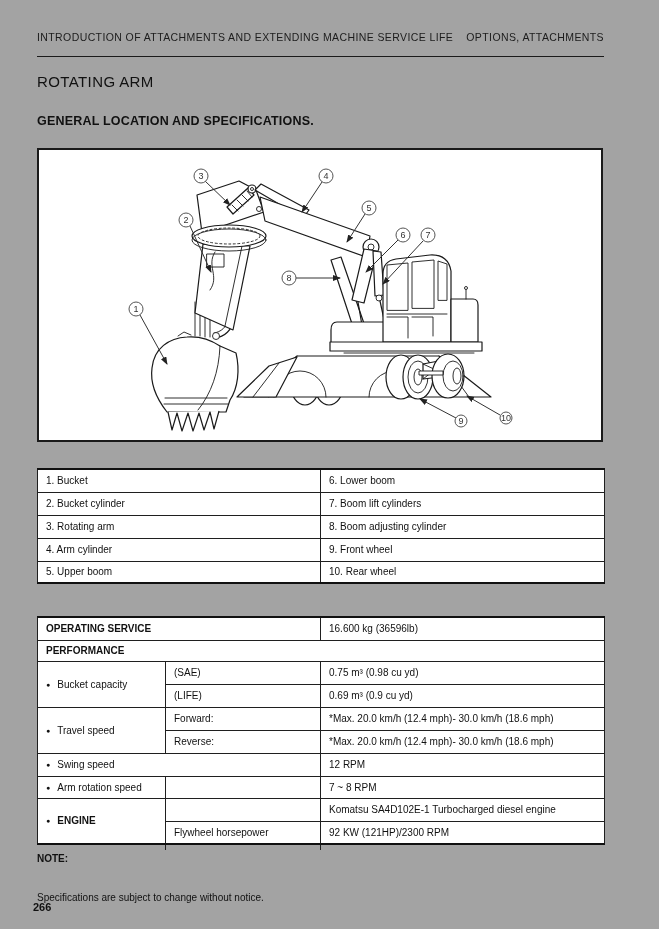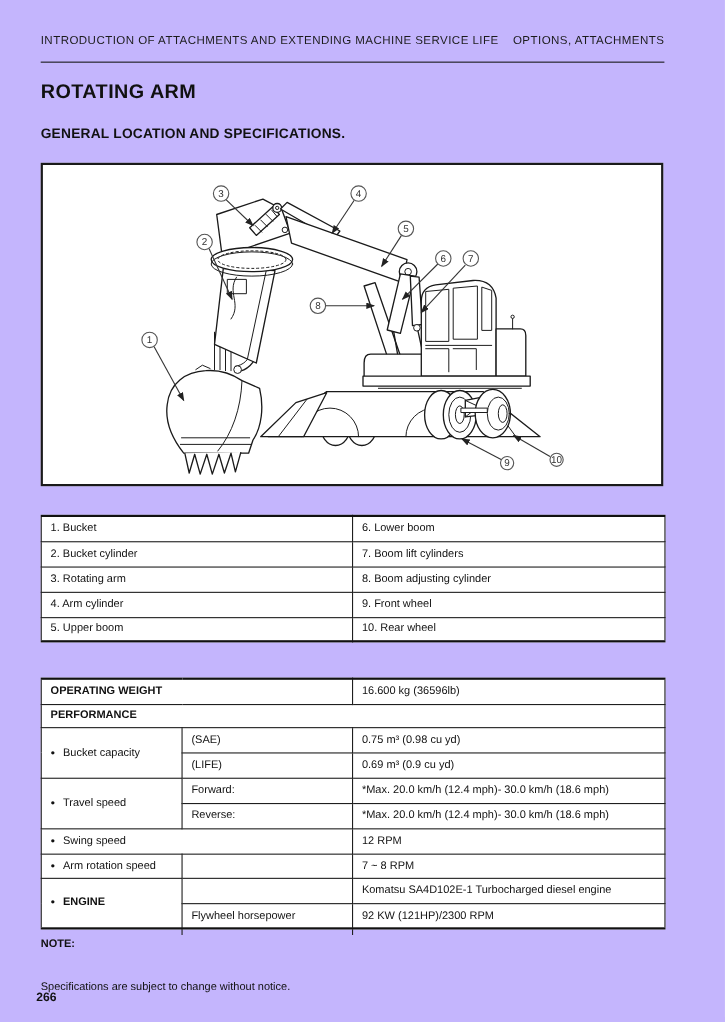--- a/index.html
+++ b/index.html
@@ -1,25 +1,25 @@
 <!DOCTYPE html>
 <html><head>
 <meta charset="utf-8">
 <style>
   html,body{margin:0;padding:0;background:#e8e8e8;}
   .page{
-    position:relative;width:659px;height:929px;background:#c4b5fd;
+    position:relative;width:659px;height:929px;background:#a3a3a3;
     font-family:"Liberation Sans","DejaVu Sans",sans-serif;color:#111;
     overflow:hidden;margin:0 auto;
   }
   
   .hdr{position:absolute;left:37px;top:31px;width:567px;display:flex;
        justify-content:space-between;font-size:10.5px;letter-spacing:.4px;color:#1c1c1c;}
   .hdr-rule{position:absolute;left:37px;top:56px;width:567px;height:1px;background:#1a1a1a;}
-  .title{position:absolute;left:37px;top:73px;font-size:18px;font-weight:bold;letter-spacing:.4px;color:#111;}
+  .title{position:absolute;left:37px;top:73px;font-size:15px;font-weight:normal;letter-spacing:.4px;color:#111;}
   .subtitle{position:absolute;left:37px;top:114px;font-size:12.5px;font-weight:bold;letter-spacing:.2px;color:#111;}
   
   .figure{position:absolute;left:37px;top:148px;width:566px;height:294px;
           border:2px solid #1a1a1a;box-sizing:border-box;background:#fff;}
   .figure svg{display:block;width:562px;height:290px;}
   
   table{border-collapse:collapse;table-layout:fixed;background:#fff;padding-left:10px;}
   td{border:1px solid #1f1f1f;font-size:10px;padding:0 0 0 8px;vertical-align:middle;
      color:#111;overflow:hidden;white-space:nowrap;}
   .tbl{position:absolute;left:37px;width:567px;}
@@ -248,21 +248,21 @@
 
   <div class="tbl specs">
     <table>
       <colgroup>
           <col style="width:128px">
           <col style="width:155px">
           <col style="width:284px">
         </colgroup>
       <tbody>
           <tr style="height:23px">
-        <td colspan="2" class="bold">OPERATING WEIGHT</td>
+        <td colspan="2" class="bold">OPERATING SERVICE</td>
         <td>16.600 kg (36596lb)</td>
       </tr>
       <tr style="height:21px">
         <td colspan="3" class="bold">PERFORMANCE</td>
       </tr>
       <tr style="height:23px">
         <td rowspan="2"><span class="blt">●</span><span>Bucket capacity</span></td>
         <td class="lblpad">(SAE)</td>
         <td>0.75 m³ (0.98 cu yd)</td>
       </tr>

